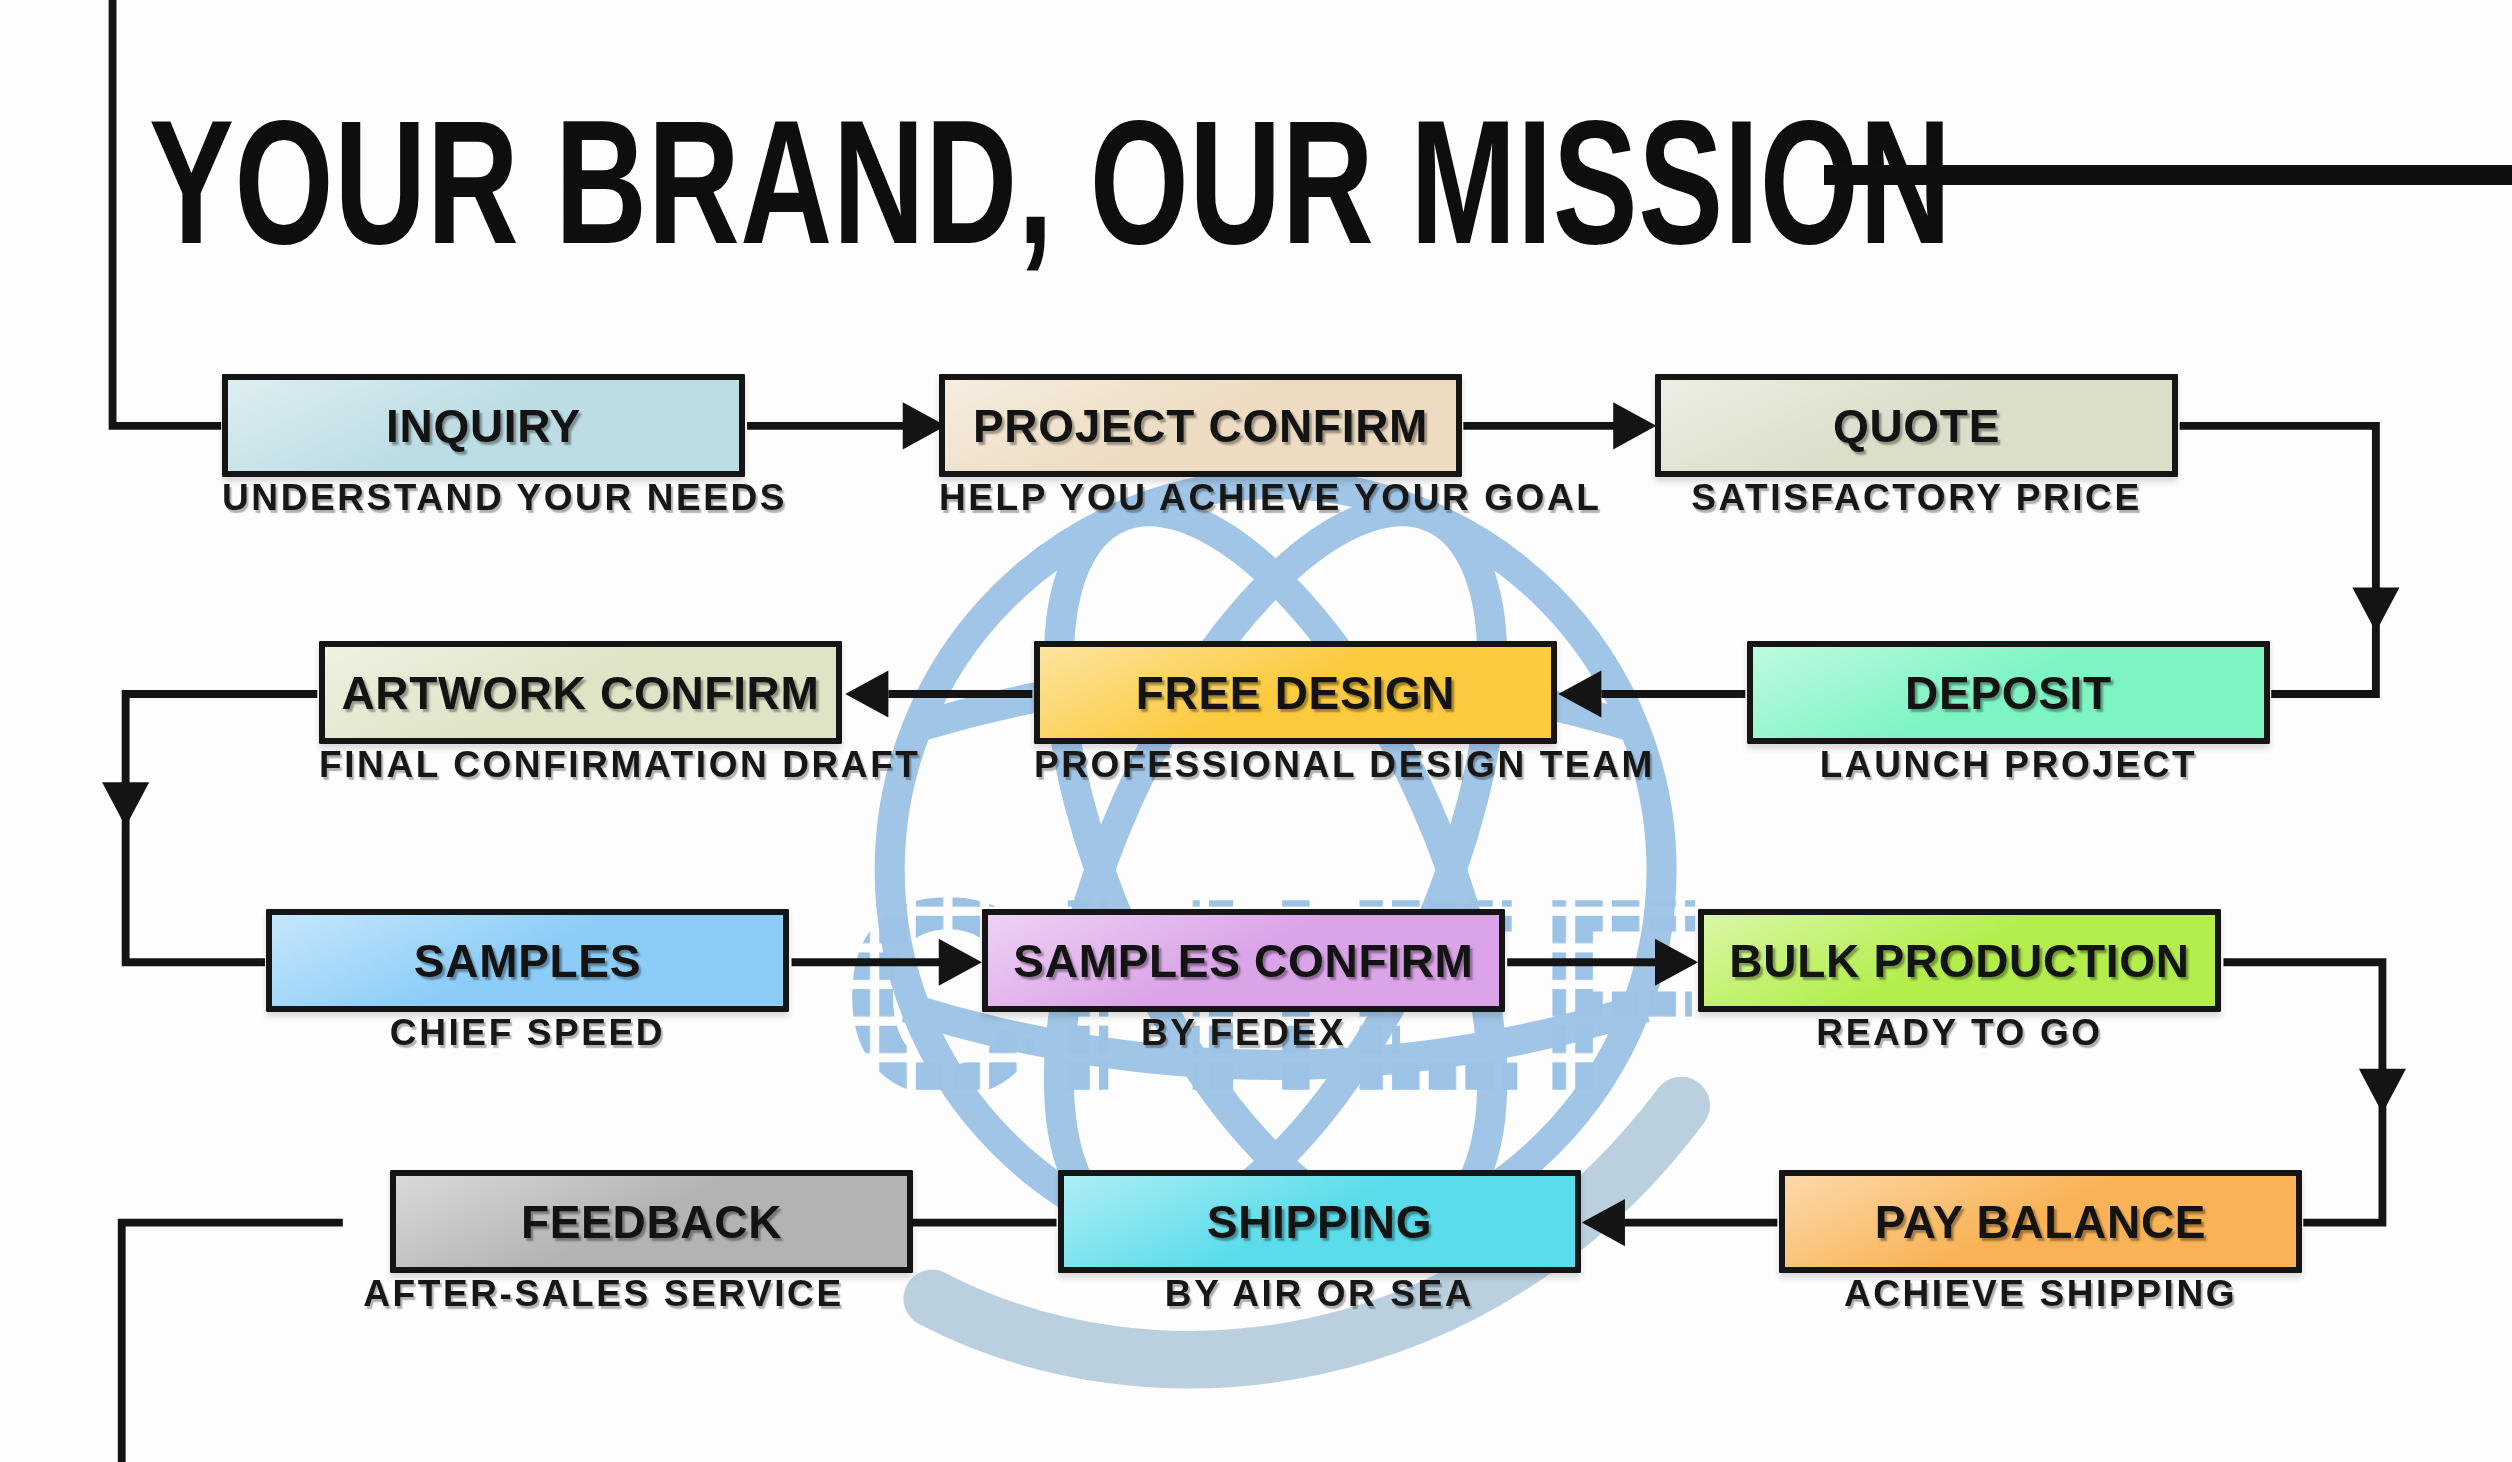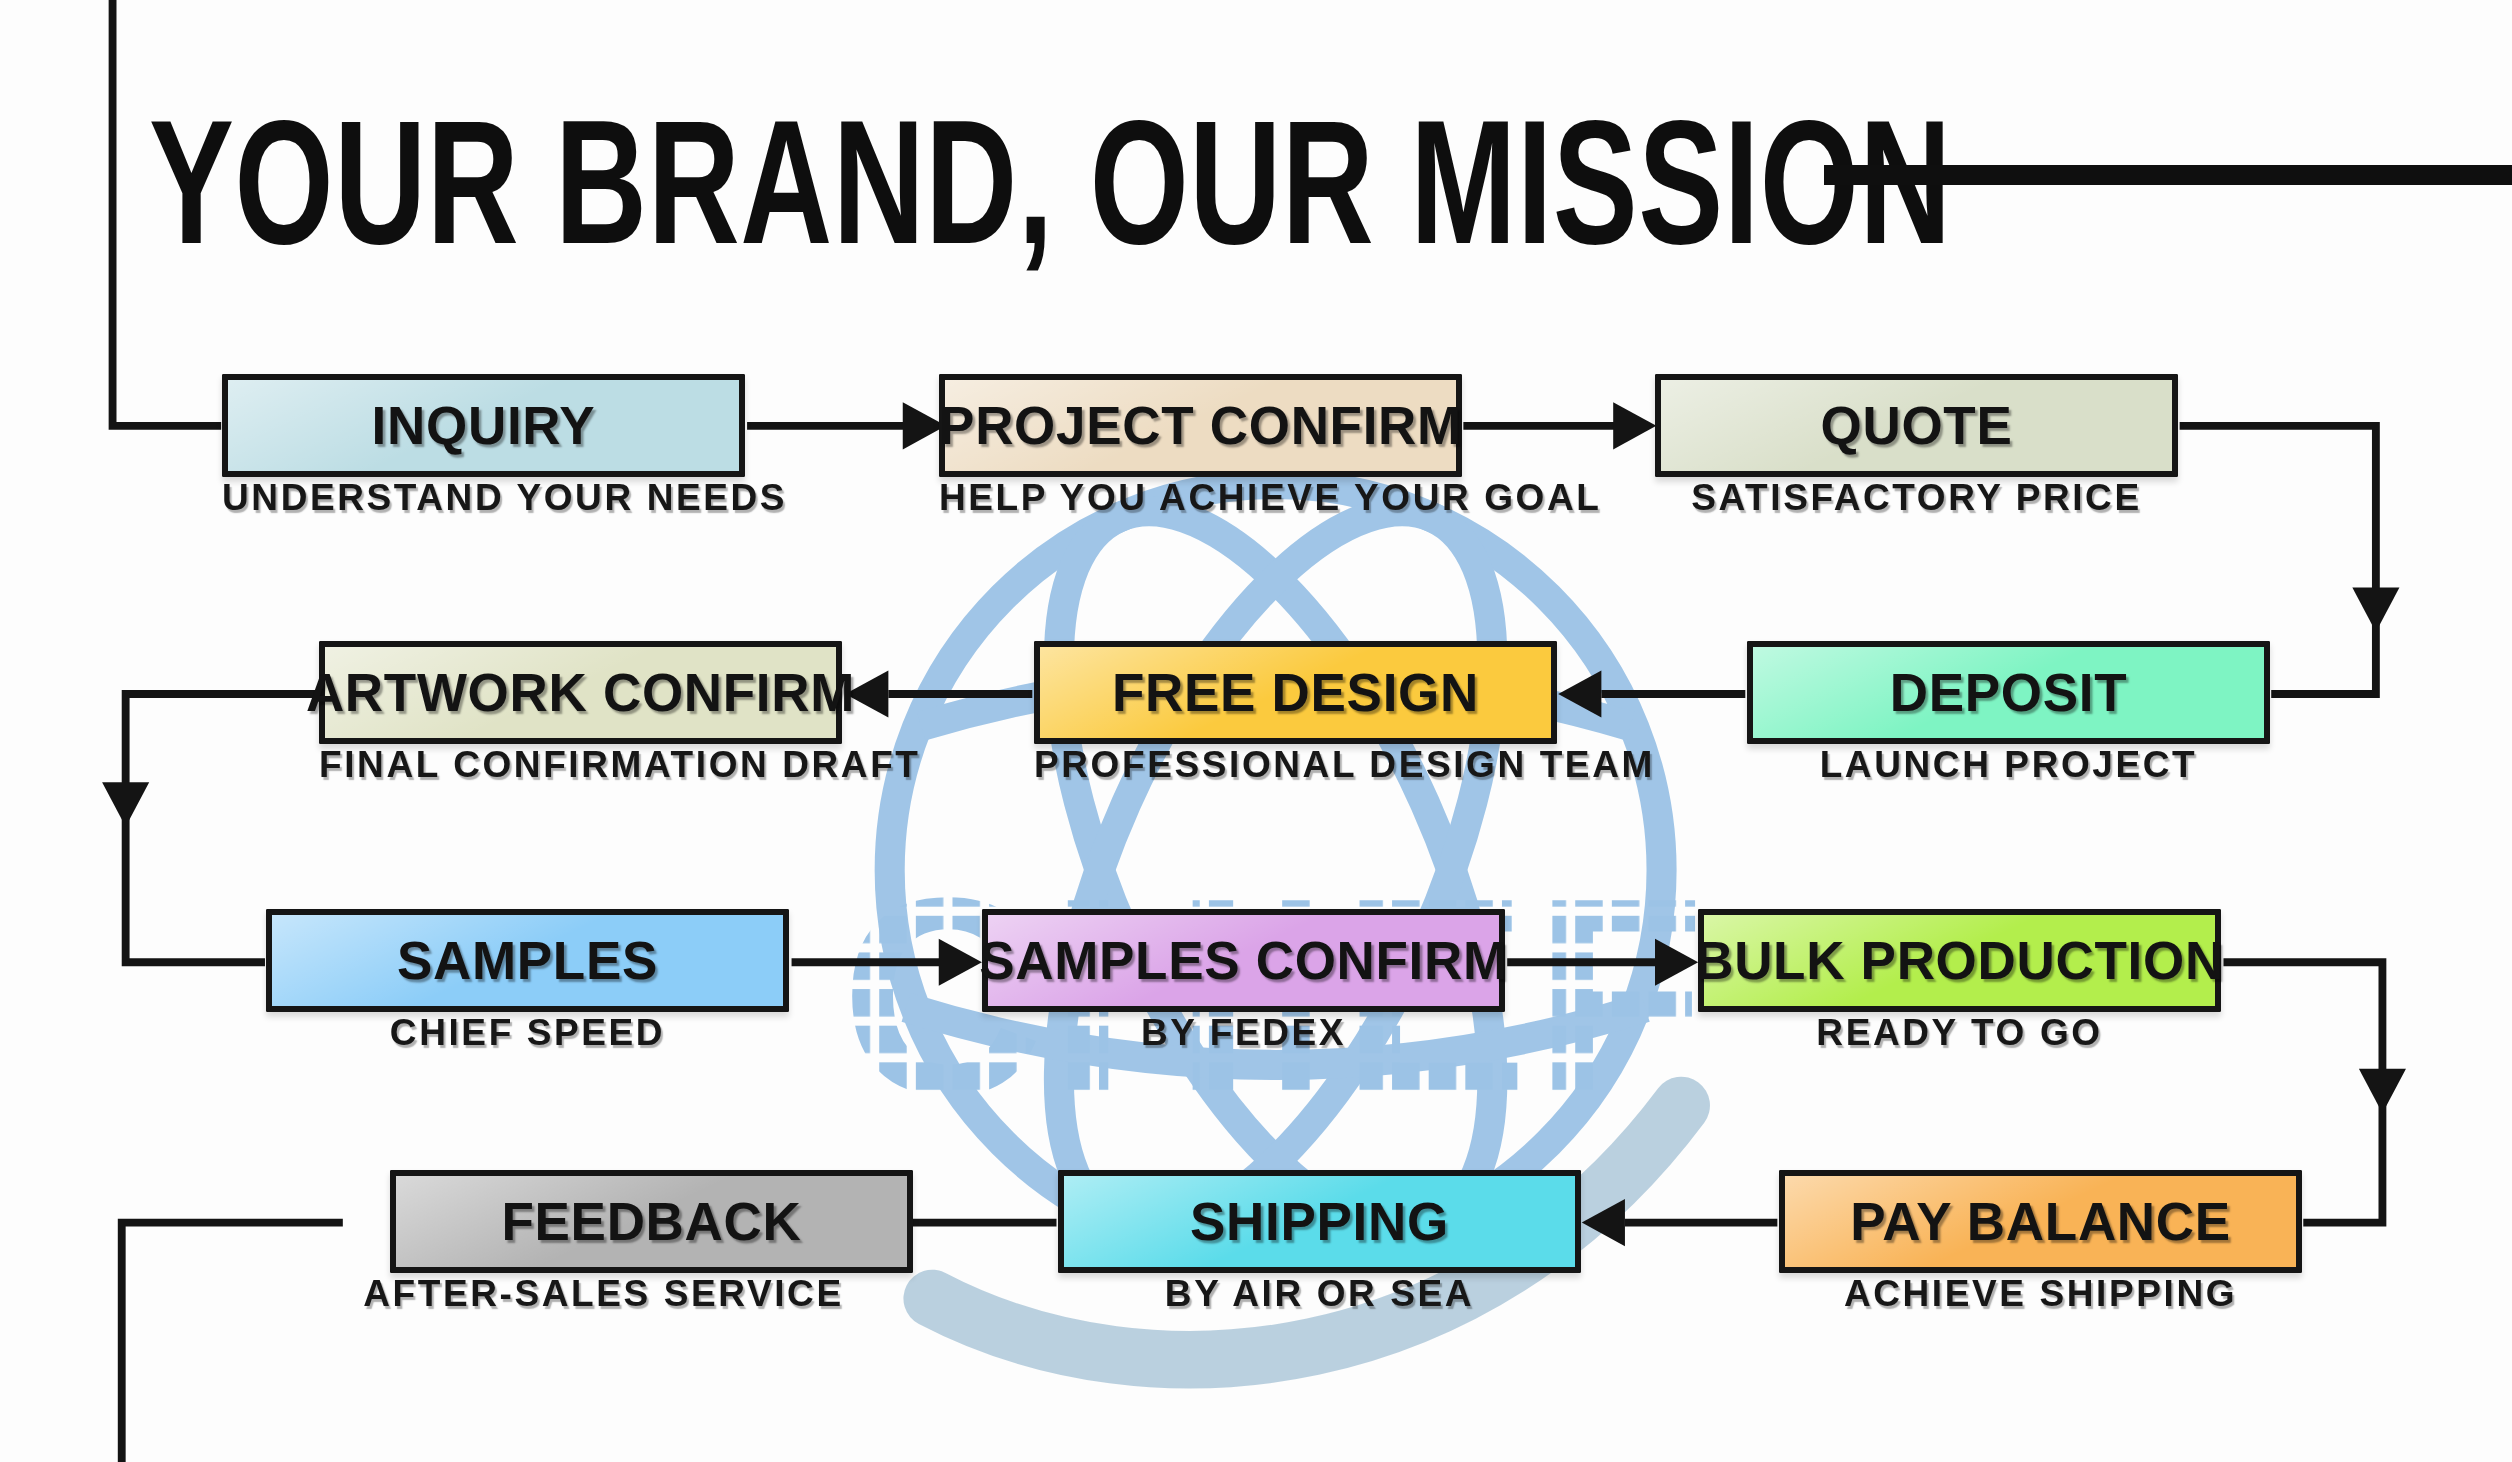--- a/index.html
+++ b/index.html
@@ -28,21 +28,21 @@
   
   .step{position:absolute;width:523px;z-index:3;}
   .box{
     box-sizing:border-box;width:523px;height:103px;
     border:6.5px solid #151515;border-radius:1.3px;
     display:flex;align-items:center;justify-content:center;
     background-image:linear-gradient(155deg, rgba(255,255,255,.5) 0%, rgba(255,255,255,0) 48%);
     box-shadow:0 4.6px 5.9px rgba(0,0,0,.14);
   }
   .box span{
-    font-size:53px;font-weight:700;color:#131313;letter-spacing:0.7px;white-space:nowrap;
+    font-size:46px;font-weight:700;color:#131313;letter-spacing:0.7px;white-space:nowrap;
     text-shadow:2.6px 3.3px 2px rgba(0,0,0,.35);
   }
   .caption{
     text-align:center;
     font-size:37px;font-weight:700;color:#171717;letter-spacing:2.6px;white-space:nowrap;
     text-shadow:2px 2.6px 1.3px rgba(0,0,0,.3);
   }
   .st-inquiry{left:222px;top:374px}
   .st-details{left:939px;top:374px}
   .st-quote{left:1655px;top:374px}

